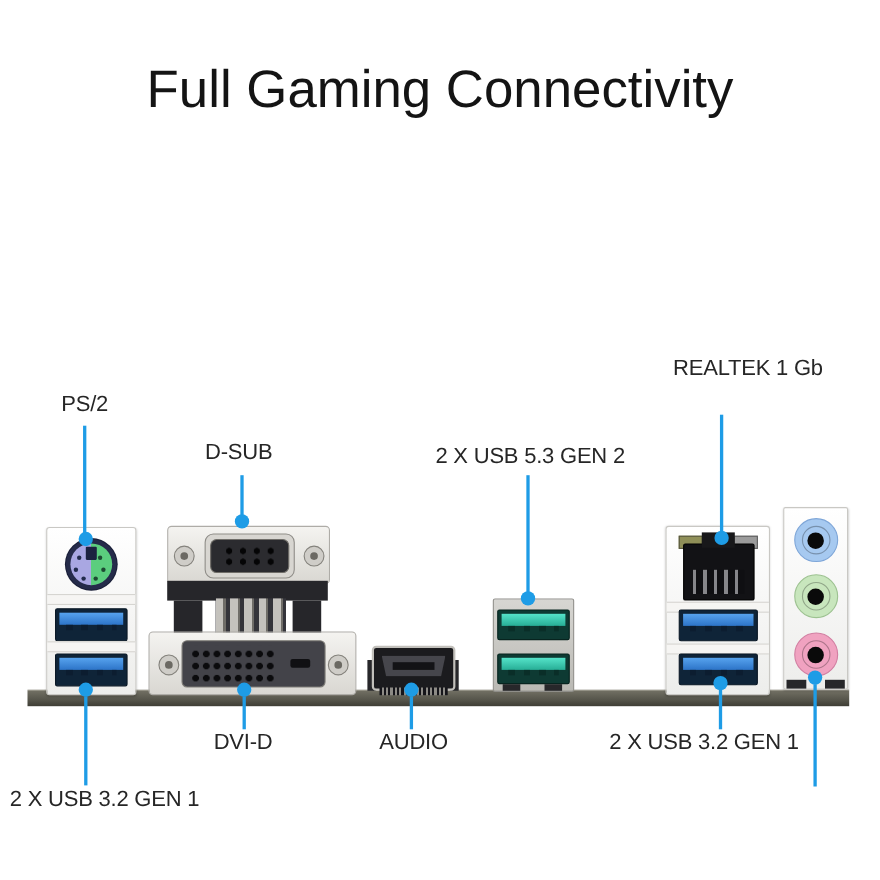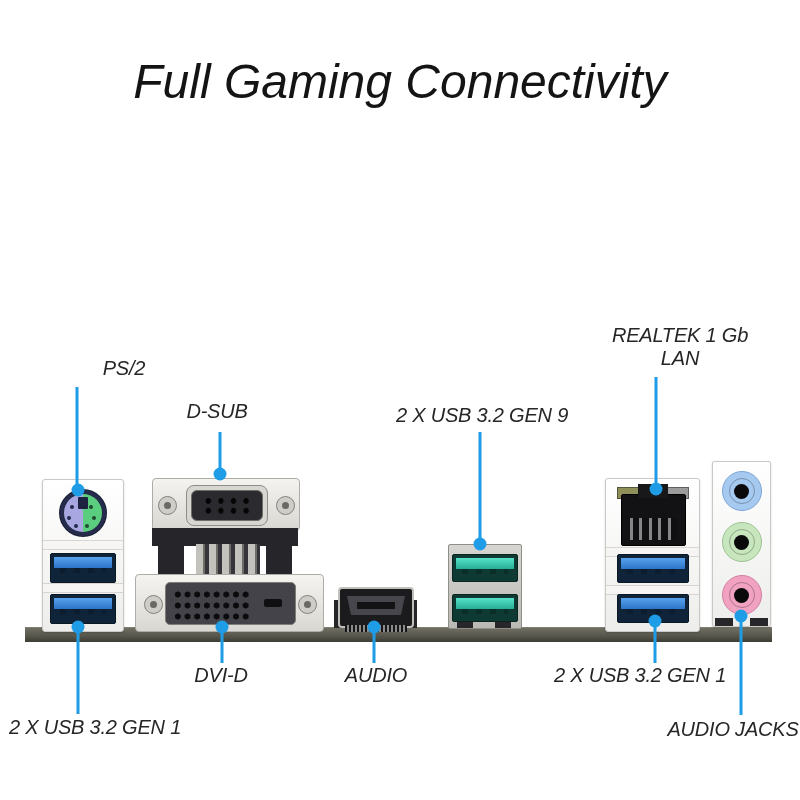--- a/index.html
+++ b/index.html
@@ -1,19 +1,18 @@
 <!DOCTYPE html>
 <html><head>
 <meta charset="utf-8">
 <style>
   html,body{margin:0;padding:0;background:#fff;}
   #stage{
     position:relative;width:800px;height:800px;background:#ffffff;overflow:hidden;
     font-family:"Liberation Sans",sans-serif;
-    font-style:italic;
   }
   
   .title{
     position:absolute;left:0;top:54px;width:100%;text-align:center;
     font-size:48px;color:#141414;font-weight:400;letter-spacing:0;
   }
   .label{
     position:absolute;transform:translateX(-50%);text-align:center;white-space:nowrap;
     font-size:20px;color:#262626;letter-spacing:-0.2px;line-height:23px;
   }
@@ -186,35 +185,34 @@
       <div class="hole"></div>
     </div>
     <div class="jack" style="top:113px;background:#f0a2c0;border:1px solid #d27fa2;">
       <div class="mid"></div>
       <div class="hole"></div>
     </div>
     <div class="foot" style="left:2px;top:156px;width:18px;height:8px;"></div>
     <div class="foot" style="left:37px;top:156px;width:18px;height:8px;"></div>
   </div>
 
-  <div class="label" style="left:77px;top:357px;margin-left:47px;">PS/2</div>
+  <div class="label" style="left:77px;top:357px;">PS/2</div>
   <div class="vline" style="left:77px;top:387px;height:103px;"></div>
   <div class="dot" style="left:78px;top:490px;"></div>
 
   <div class="label" style="left:217px;top:400px;">D-SUB</div>
   <div class="vline" style="left:220px;top:432px;height:42px;"></div>
   <div class="dot" style="left:220px;top:474px;"></div>
 
-  <div class="label" style="left:482px;top:404px;">2 X USB 3.2 GEN 9</div>
+  <div class="label" style="left:482px;top:404px;">2 X USB 5.3 GEN 2</div>
   <div class="vline" style="left:480px;top:432px;height:112px;"></div>
   <div class="dot" style="left:480px;top:544px;"></div>
 
   <div class="label" style="left:680px;top:324px;">
     <div>REALTEK 1 Gb</div>
-    <div>LAN</div>
   </div>
   <div class="vline" style="left:656px;top:377px;height:112px;"></div>
   <div class="dot" style="left:656px;top:489px;"></div>
 
   <div class="dot" style="left:78px;top:627px;"></div>
   <div class="vline" style="left:78px;top:633px;height:81px;"></div>
   <div class="label" style="left:95px;top:716px;">2 X USB 3.2 GEN 1</div>
 
   <div class="dot" style="left:222px;top:627px;"></div>
   <div class="vline" style="left:222px;top:633px;height:30px;"></div>
@@ -223,15 +221,14 @@
   <div class="dot" style="left:374px;top:627px;"></div>
   <div class="vline" style="left:374px;top:633px;height:30px;"></div>
   <div class="label" style="left:376px;top:664px;">AUDIO</div>
 
   <div class="dot" style="left:655px;top:621px;"></div>
   <div class="vline" style="left:655px;top:627px;height:36px;"></div>
   <div class="label" style="left:640px;top:664px;">2 X USB 3.2 GEN 1</div>
 
   <div class="dot" style="left:741px;top:616px;"></div>
   <div class="vline" style="left:741px;top:622px;height:93px;"></div>
-  <div class="label" style="left:733px;top:718px;">AUDIO JACKS</div>
 
 </div>
 
 </body></html>

